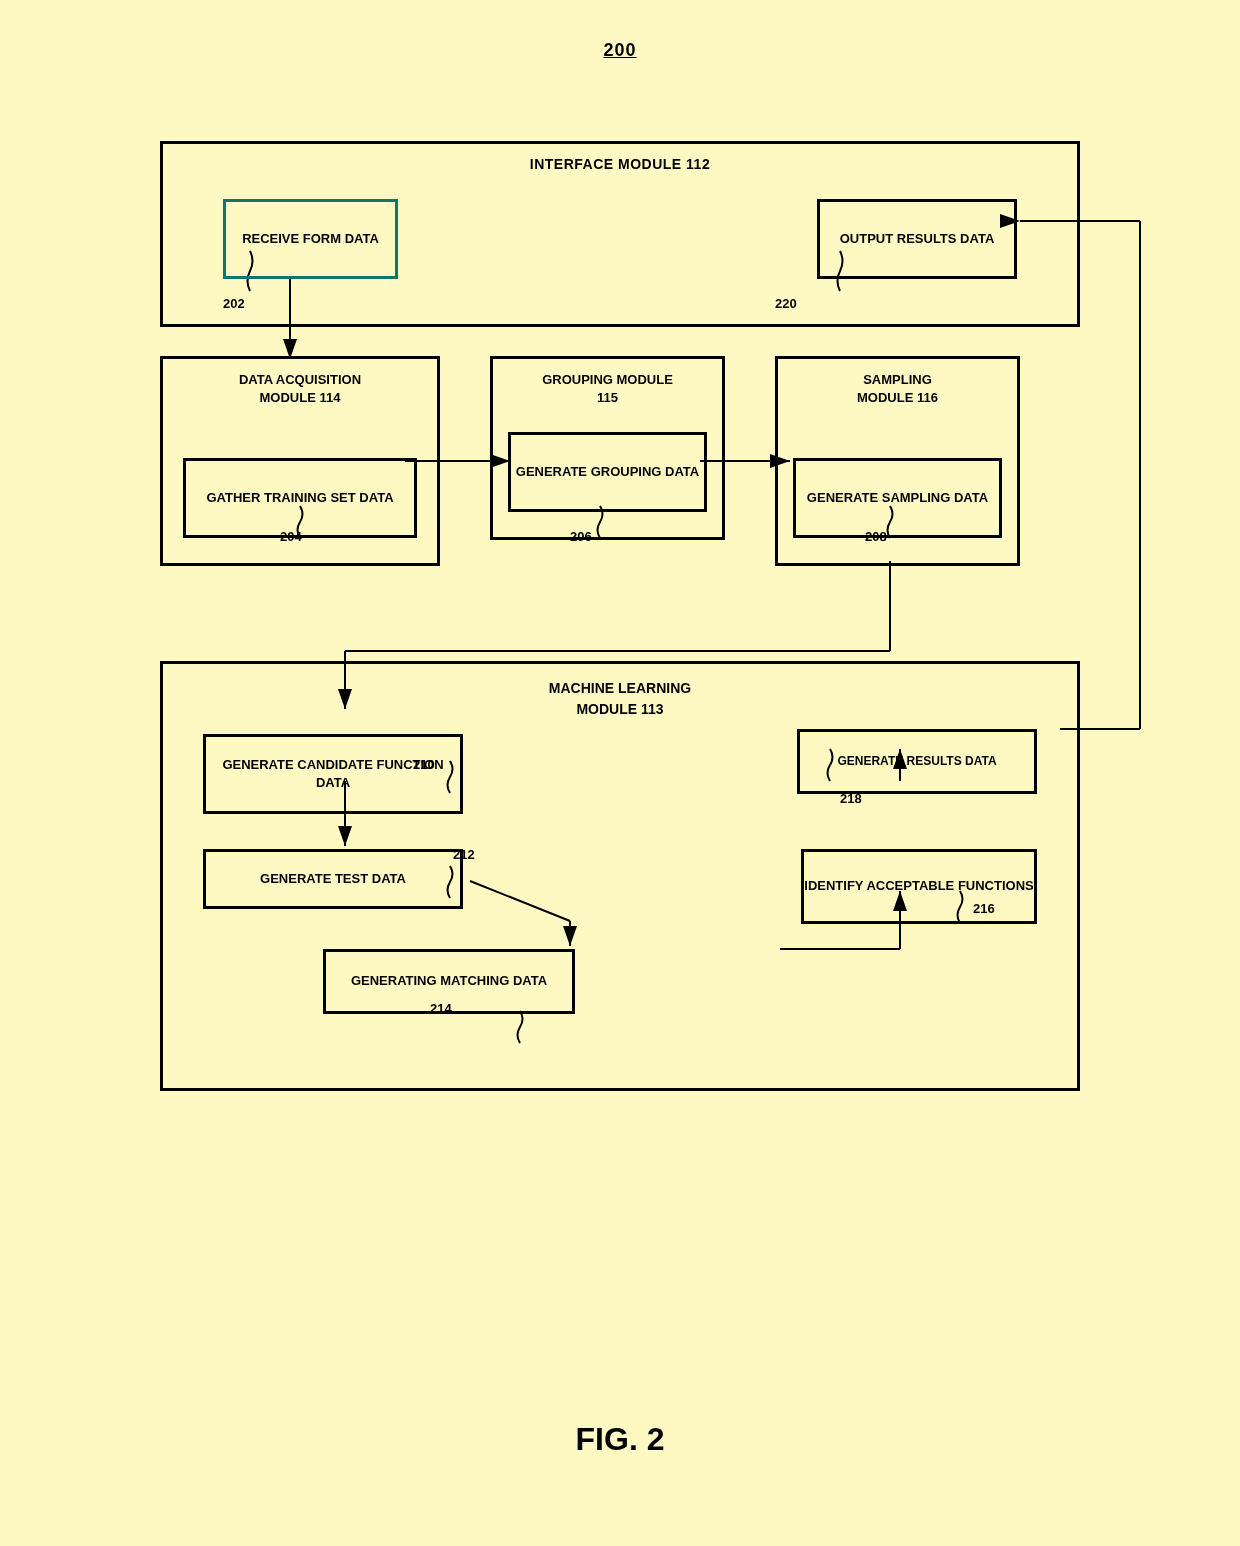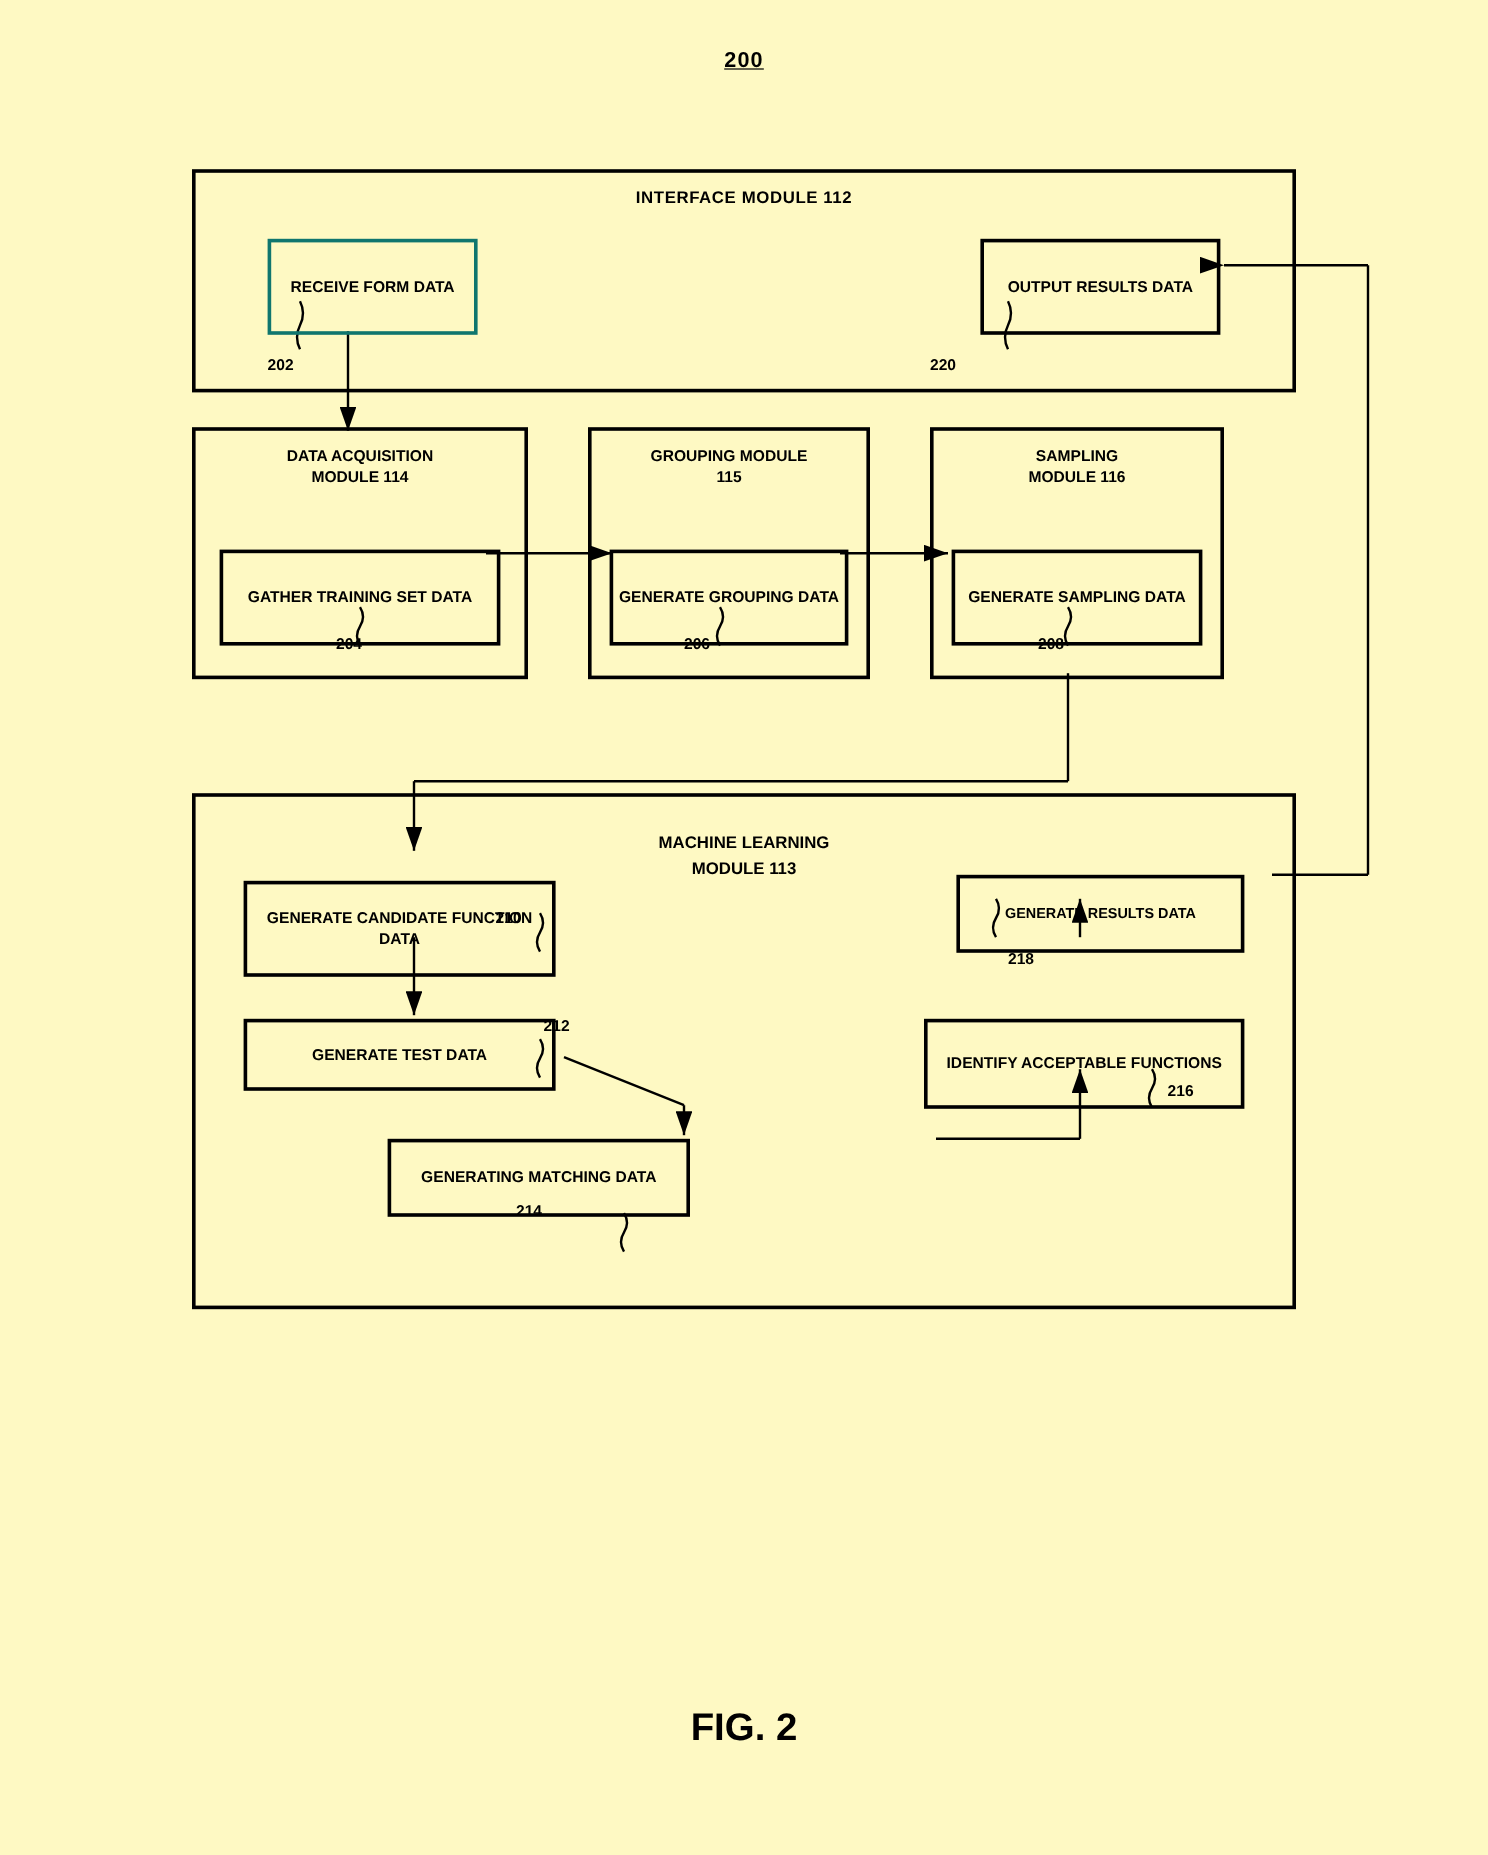--- a/index.html
+++ b/index.html
@@ -140,52 +140,52 @@
     <div style="position:absolute; top:265px; left:80px; width:280px; height:210px; border:3px solid #000;">
       <div style="font-weight:bold; font-size:13px; text-align:center; padding-top:12px; line-height:1.4; white-space:pre-line;">DATA ACQUISITION
 MODULE 114</div>
 
       <div style="position:absolute; bottom:25px; left:20px; right:20px; height:80px; border:3px solid #000; display:flex; align-items:center; justify-content:center; text-align:center; font-weight:bold; font-size:13px; line-height:1.4;">GATHER TRAINING
 SET DATA</div>
     </div>
 
     <div class="ref-label" style="top:438px; left:200px;">204</div>
 
-    <div style="position:absolute; top:265px; left:410px; width:235px; height:210px; border:3px solid #000;">
+    <div style="position:absolute; top:265px; left:410px; width:235px; height:184px; border:3px solid #000;">
       <div style="font-weight:bold; font-size:13px; text-align:center; padding-top:12px; line-height:1.4; white-space:pre-line;">GROUPING MODULE
 115</div>
 
       <div style="position:absolute; bottom:25px; left:15px; right:15px; height:80px; border:3px solid #000; display:flex; align-items:center; justify-content:center; text-align:center; font-weight:bold; font-size:13px; line-height:1.4;">GENERATE
 GROUPING DATA</div>
     </div>
 
     <div class="ref-label" style="top:438px; left:490px;">206</div>
 
     <div style="position:absolute; top:265px; left:695px; width:245px; height:210px; border:3px solid #000;">
       <div style="font-weight:bold; font-size:13px; text-align:center; padding-top:12px; line-height:1.4; white-space:pre-line;">SAMPLING
 MODULE 116</div>
 
       <div style="position:absolute; bottom:25px; left:15px; right:15px; height:80px; border:3px solid #000; display:flex; align-items:center; justify-content:center; text-align:center; font-weight:bold; font-size:13px; line-height:1.4;">GENERATE
 SAMPLING DATA</div>
     </div>
 
     <div class="ref-label" style="top:438px; left:785px;">208</div>
 
     <div style="position:absolute; top:570px; left:80px; right:80px; height:430px; border:3px solid #000;">
-      <div style="font-weight:bold; font-size:14px; text-align:center; padding-top:28px; line-height:1.5; white-space:pre-line;">MACHINE LEARNING
+      <div style="font-weight:bold; font-size:14px; text-align:center; padding-top:14px; line-height:1.5; white-space:pre-line;">MACHINE LEARNING
 MODULE 113</div>
 
       <div style="position:absolute; top:70px; left:40px; width:260px; height:80px; border:3px solid #000; display:flex; align-items:center; justify-content:center; text-align:center; font-weight:bold; font-size:13px; line-height:1.4;">GENERATE CANDIDATE
 FUNCTION DATA</div>
 
       <div style="position:absolute; top:185px; left:40px; width:260px; height:60px; border:3px solid #000; display:flex; align-items:center; justify-content:center; text-align:center; font-weight:bold; font-size:13px; line-height:1.4;">GENERATE TEST DATA</div>
 
       <div style="position:absolute; top:285px; left:160px; width:252px; height:65px; border:3px solid #000; display:flex; align-items:center; justify-content:center; text-align:center; font-weight:bold; font-size:13px; line-height:1.4;">GENERATING MATCHING DATA</div>
 
-      <div style="position:absolute; top:185px; right:40px; width:267px; height:75px; border:3px solid #000; display:flex; align-items:center; justify-content:center; text-align:center; font-weight:bold; font-size:13px; line-height:1.4;">IDENTIFY ACCEPTABLE
+      <div style="position:absolute; top:185px; right:40px; width:236px; height:75px; border:3px solid #000; display:flex; align-items:center; justify-content:center; text-align:center; font-weight:bold; font-size:13px; line-height:1.4;">IDENTIFY ACCEPTABLE
 FUNCTIONS</div>
 
       <div style="position:absolute; top:65px; right:40px; width:240px; height:65px; border:3px solid #000; display:flex; align-items:center; justify-content:center; text-align:center; font-weight:bold; font-size:12px; line-height:1.4;">GENERATE RESULTS DATA</div>
     </div>
 
     <div class="ref-label" style="top:648px; left:333px;margin-top:18px;">210</div>
     <div class="ref-label" style="top:756px; left:333px;margin-left:40px;">212</div>
     <div class="ref-label" style="top:910px; left:350px;">214</div>
     <div class="ref-label" style="top:810px; left:893px;">216</div>
     <div class="ref-label" style="top:700px; left:760px;">218</div>

